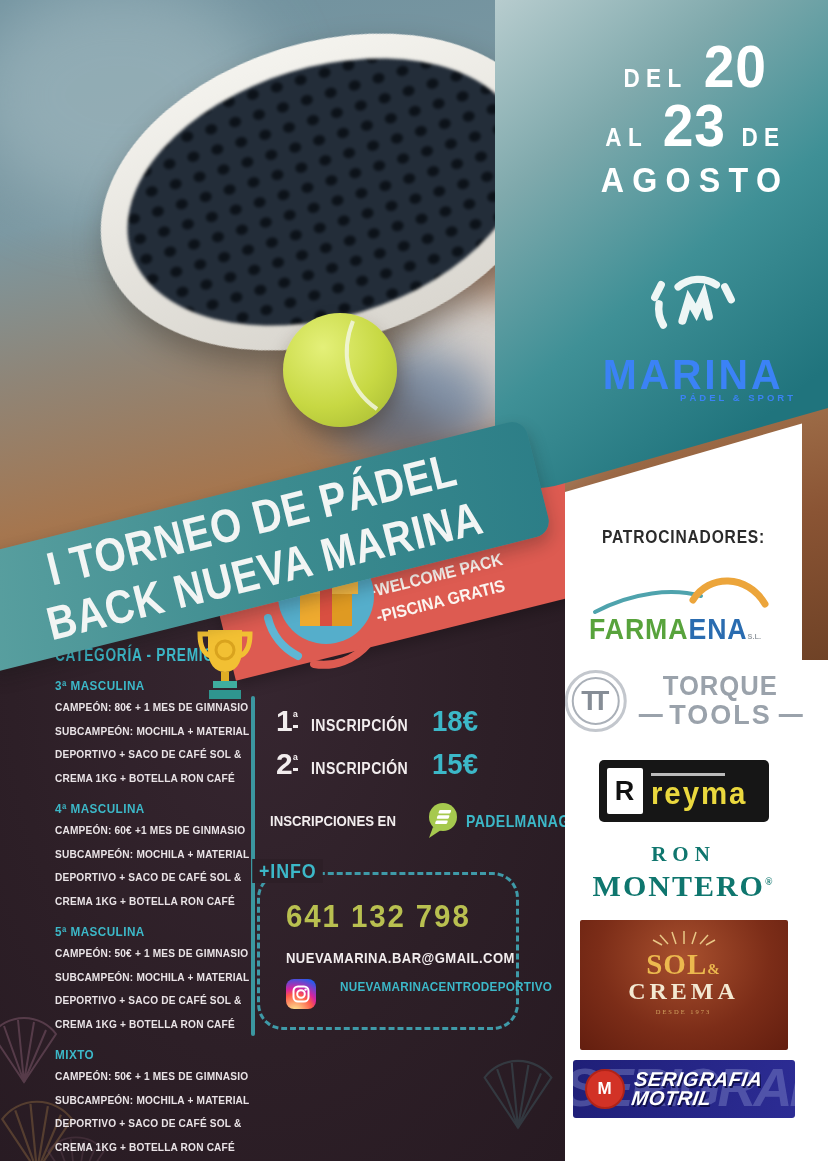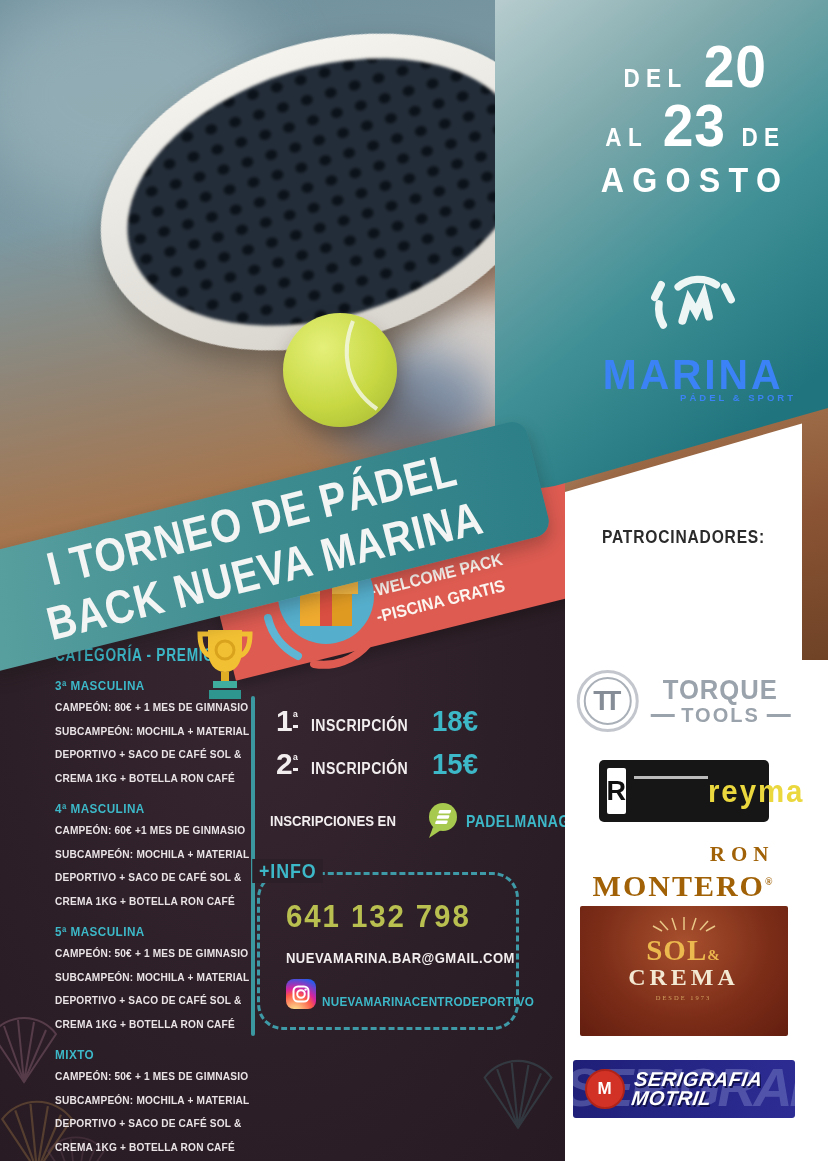--- a/index.html
+++ b/index.html
@@ -88,21 +88,21 @@
   .signup-platform{color:#3cb8c8;font-weight:bold;font-size:16.5px;letter-spacing:.5px;transform:scaleX(.85);transform-origin:left;white-space:nowrap;margin-left:-14px;}
   .pm-pin{flex:0 0 auto;margin-left:-12px;}
 
   
   .info-box{position:absolute;left:257px;top:452px;width:256px;height:152px;
             border:3px dashed #3f9aa8;border-radius:26px;}
   .info-label{position:absolute;left:-14px;top:-16px;background:#2d1f27;padding:0 8px;
               color:#3cb8c8;font-weight:bold;font-size:21px;letter-spacing:1px;transform:scaleX(.85);}
   .info-phone{margin:24px 0 0 26px;color:#b9c050;font-weight:bold;font-size:31px;letter-spacing:2px;transform:scaleX(.95);transform-origin:left;white-space:nowrap;}
   .info-email{margin:15px 0 0 26px;color:#f2edee;font-weight:bold;font-size:14.5px;letter-spacing:.5px;transform:scaleX(.9);transform-origin:left;white-space:nowrap;}
-  .info-insta{margin:13px 0 0 26px;display:flex;align-items:flex-end;gap:6px;}
+  .info-insta{margin:13px 0 0 26px;display:flex;align-items:flex-start;gap:24px;}
   .ig-icon{width:30px;height:30px;border-radius:8px;flex:0 0 auto;
            background:radial-gradient(circle at 30% 110%,#fdf497 0%,#fd5949 45%,#d6249f 60%,#285AEB 90%);
            display:flex;align-items:center;justify-content:center;}
   .insta-handle{color:#3cb8c8;font-weight:bold;font-size:13px;letter-spacing:.3px;transform:scaleX(.9);transform-origin:left;white-space:nowrap;}
 
   
   .sponsors{position:absolute;left:565px;top:404px;width:237px;height:757px;background:#fff;z-index:3;
             clip-path:polygon(0 88px,263px 12px,263px 757px,0 757px);}
   .sp-heading{position:absolute;left:0;top:122px;width:100%;text-align:center;color:#2b2b2b;
               font-weight:bold;font-size:19px;letter-spacing:1px;transform:scaleX(.82);}
@@ -112,33 +112,33 @@
   .farma-1{color:#58a33c;} .farma-2{color:#2a6cb0;} .farma-sl{font-size:8px;color:#9aa0a6;letter-spacing:0;}
   .torque{top:266px;display:flex;align-items:center;gap:12px;}
   .tt-circle{width:56px;height:56px;border:3px solid #c3c7cd;border-radius:50%;position:relative;
              display:flex;align-items:center;justify-content:center;background:#fff;}
   .tt-inner{position:absolute;inset:4px;border:2px solid #aab0b8;border-radius:50%;}
   .tt-mono{font-weight:bold;font-size:28px;color:#868d96;letter-spacing:-6px;padding-right:6px;position:relative;}
   .torque-col{display:flex;flex-direction:column;align-items:center;}
   .torque-name{font-weight:bold;font-size:27px;color:#9aa2ab;letter-spacing:1px;transform:scaleX(.95);}
   .tools-row{display:flex;align-items:center;gap:7px;margin-top:-2px;}
   .dash{width:24px;height:3px;background:#9aa2ab;}
-  .torque-sub{font-weight:bold;font-size:20px;color:#9aa2ab;letter-spacing:2px;}
+  .torque-sub{font-weight:bold;font-size:27px;color:#9aa2ab;letter-spacing:2px;}
   .reyma{top:356px;width:170px;height:62px;background:#161616;border-radius:5px;
          display:flex;align-items:center;padding:0 8px;box-sizing:border-box;}
   .r-box{width:36px;height:46px;background:#fff;border-radius:2px;display:flex;align-items:center;justify-content:center;
          font-weight:bold;font-size:27px;color:#111;margin-right:8px;}
-  .r-right{display:flex;}
+  .r-right{display:flex;flex-direction:column;}
   .r-micro{width:74px;height:3px;background:#d8d8d8;opacity:.85;margin-bottom:2px;}
   .r-name{font-weight:bold;font-size:31px;color:#ead83e;letter-spacing:2px;line-height:1;transform:scaleX(.95);transform-origin:left;}
-  .ron{top:438px;text-align:right;font-family:"Liberation Serif",serif;color:#a16207;}
+  .ron{top:438px;text-align:center;font-family:"Liberation Serif",serif;color:#0f766e;}
   .ron-1{font-size:21px;letter-spacing:6px;font-weight:bold;}
   .ron-2{font-size:30px;letter-spacing:2px;font-weight:bold;margin-top:2px;}
   .ron-2 sup{font-size:10px;}
-  .solcrema{top:502px;width:208px;height:130px;border-radius:2px;text-align:center;
+  .solcrema{top:516px;width:208px;height:130px;border-radius:2px;text-align:center;
             background:radial-gradient(ellipse at 50% 28%,#a8502e 0%,#7c2d18 58%,#631e0f 100%);
             font-family:"Liberation Serif",serif;box-sizing:border-box;padding-top:10px;}
   .sc-word1{color:#ecb94e;font-size:29px;font-weight:bold;letter-spacing:1px;line-height:1;}
   .sc-amp{font-size:15px;}
   .sc-word2{color:#f3e9d2;font-size:24px;font-weight:bold;letter-spacing:4px;line-height:1.05;}
   .sc-tag{color:#dfb276;font-style:italic;font-size:8.5px;line-height:1.6;margin-top:6px;}
   .sc-since{color:#d2a360;font-size:6.5px;letter-spacing:2px;margin-top:4px;}
   .seri{top:656px;width:222px;height:58px;background:linear-gradient(100deg,#1f1f78,#2c2c94);
         border-radius:3px;overflow:hidden;}
   .seri-echo{position:absolute;left:-8px;top:-4px;font-size:54px;font-weight:bold;font-style:italic;
@@ -350,20 +350,29 @@
   </div>
 
   <div class="ribbon">
     <div class="ribbon-line">I TORNEO DE PÁDEL</div>
     <div class="ribbon-line">BACK NUEVA MARINA</div>
   </div>
 
   <div class="sponsors">
     <div class="sp-heading">PATROCINADORES:</div>
 
+    <div class="sp farmaena">
+      <svg width="190" height="50" viewBox="0 0 190 50">
+        <path d="M6 44 C44 24 84 20 112 28" stroke="#4fa3ad" stroke-width="4" fill="none" stroke-linecap="round"></path>
+        <path d="M104 32 C120 6 158 6 176 36" stroke="#eca53b" stroke-width="7" fill="none" stroke-linecap="round"></path>
+      </svg>
+      <div class="farma-text">
+        <span class="farma-1">FARMA</span><span class="farma-2">ENA</span><span class="farma-sl">S.L.</span>
+      </div>
+    </div>
 
     <div class="sp torque">
       <div class="tt-circle">
         <div class="tt-inner"></div>
         <span class="tt-mono">TT</span>
       </div>
       <div class="torque-col">
         <div class="torque-name">TORQUE</div>
         <div class="tools-row">
           <span class="dash"></span>

